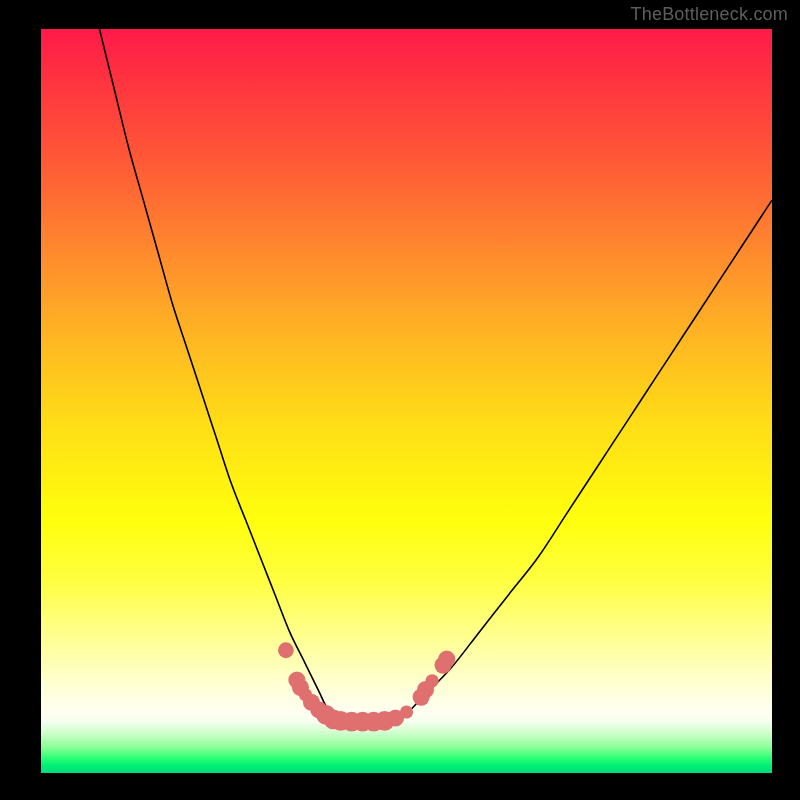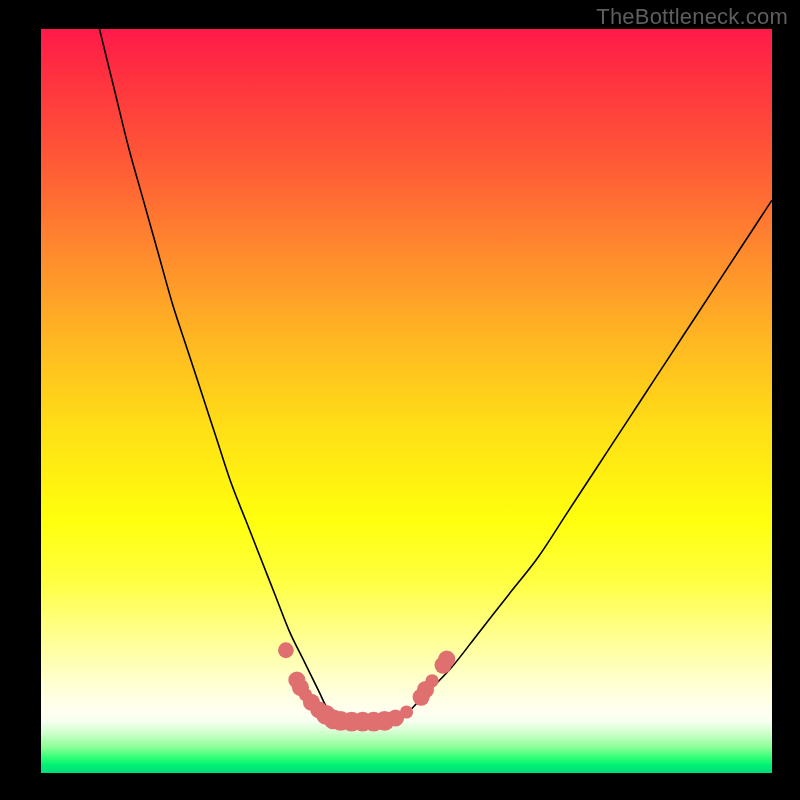--- a/index.html
+++ b/index.html
@@ -45,21 +45,21 @@
       #2cff76 98%,
       #00f075 99%,
       #00dc7b 100%
     );
   }
   .watermark {
     position: absolute;
     top: 4px;
     right: 12px;
     color: #5e5e5e;
-    font-size: 22px;
+    font-size: 18px;
     letter-spacing: 0.2px;
     font-family: Arial, Helvetica, sans-serif;
   }
   svg.curve {
     position: absolute;
     left: 0;
     top: 0;
     width: 731px;
     height: 744px;
   }

